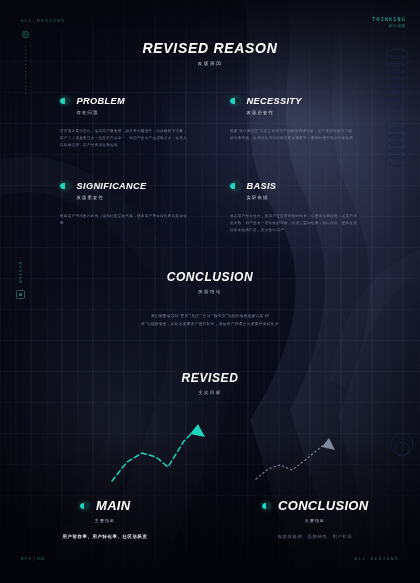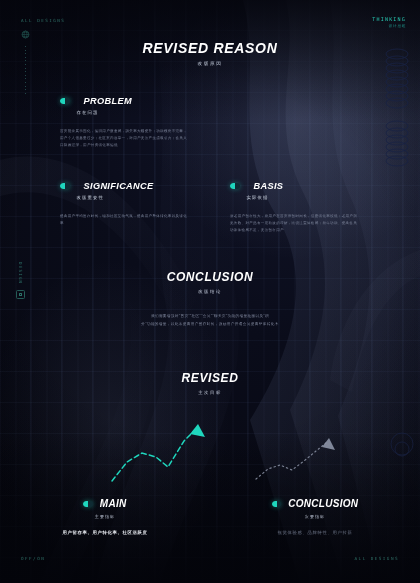--- a/index.html
+++ b/index.html
@@ -76,21 +76,21 @@
   #h-target .cn{margin-top:5px;font-size:4.4px;letter-spacing:1.5px;}
 
   
   .blocks{position:absolute;left:0;top:96px;width:420px;height:150px;}
   .blk{position:absolute;width:150px;}
   .blk.p1{left:60px;top:0;}
   .blk.p2{left:230px;top:0;}
   .blk.p3{left:60px;top:85px;}
   .blk.p4{left:230px;top:85px;}
 
-  .blk .row{display:flex;align-items:center;gap:14px;}
+  .blk .row{display:flex;align-items:center;gap:7px;}
   .pill{width:9.5px;height:6px;border-radius:3px;flex:none;position:relative;
     background:#0f2b33;overflow:hidden;box-shadow:0 0 5px rgba(35,205,180,.45);}
   .pill::before{content:"";position:absolute;left:0;top:0;bottom:0;width:52%;
     background:#1fd6bd;border-radius:3px 0 0 3px;}
   .blk .en{font-style:italic;font-weight:bold;font-size:9.2px;letter-spacing:.35px;color:#fff;}
   .blk .cn{margin:4px 0 0 16.5px;font-size:4.4px;letter-spacing:1.1px;color:#cdd5e3;}
   .blk .body{margin:13px 0 0 0;font-size:3.5px;line-height:2.05;letter-spacing:.35px;
     color:#7b8399;max-width:128px;}
 
   
@@ -100,21 +100,21 @@
   
   .charts{position:absolute;left:0;top:415px;width:420px;height:75px;}
   .charts svg{position:absolute;left:0;top:0;}
 
   
   .legend{position:absolute;top:498px;width:210px;}
   .legend.l-main{left:0;}
   .legend.l-sec{left:210px;}
   .legend .inner{display:flex;flex-direction:column;align-items:center;}
   .legend .row{display:flex;align-items:center;gap:7px;}
-  .legend .en{font-style:italic;font-weight:bold;font-size:10px;letter-spacing:.3px;color:#fff;}
+  .legend .en{font-style:italic;font-weight:bold;font-size:13px;letter-spacing:.3px;color:#fff;}
   .legend .cn{margin-top:5px;font-size:4px;letter-spacing:1.1px;color:#b9c1d1;}
   .legend .metrics{margin-top:11px;font-size:4.3px;letter-spacing:.7px;}
   .l-main .metrics{color:#eef1f7;font-weight:bold;}
   .l-sec .metrics{color:#6e7689;}
 </style>
 </head>
 <body>
 
 <div class="bg-base"></div>
 <div class="bg-grid"></div>
@@ -237,20 +237,28 @@
 
   <div class="blk p1">
     <div class="row">
       <span class="pill"></span>
       <span class="en">PROBLEM</span>
     </div>
     <div class="cn">存在问题</div>
     <div class="body">首页视觉展示固化，偏旧用户疲惫感，跳失率大幅提升；功能模块不完善，用户个人信息量过少；社区页内容单一，对用户无法产生强吸引力；会员入口隐藏过深，用户付费转化率偏低</div>
   </div>
 
+  <div class="blk p2">
+    <div class="row">
+      <span class="pill"></span>
+      <span class="en">NECESSITY</span>
+    </div>
+    <div class="cn">改版必要性</div>
+    <div class="body">根据“设计师社区”以及互竞同类产品数据调研分析，用户使用次数与门槛、跳出率均低，会员转化与功能使用黏度需提升；需同时提升视觉与体验感</div>
+  </div>
 
   <div class="blk p4">
     <div class="row">
       <span class="pill"></span>
       <span class="en">BASIS</span>
     </div>
     <div class="cn">实际依据</div>
     <div class="body">新老用户留存性大，新用户在首页停留时间长，但是转化率较低；老用户浏览次数、对产品有一定粘度的理解，比较注重体验感；新年功能、提高会员功能体验感不足，无法留存用户</div>
   </div>
 

